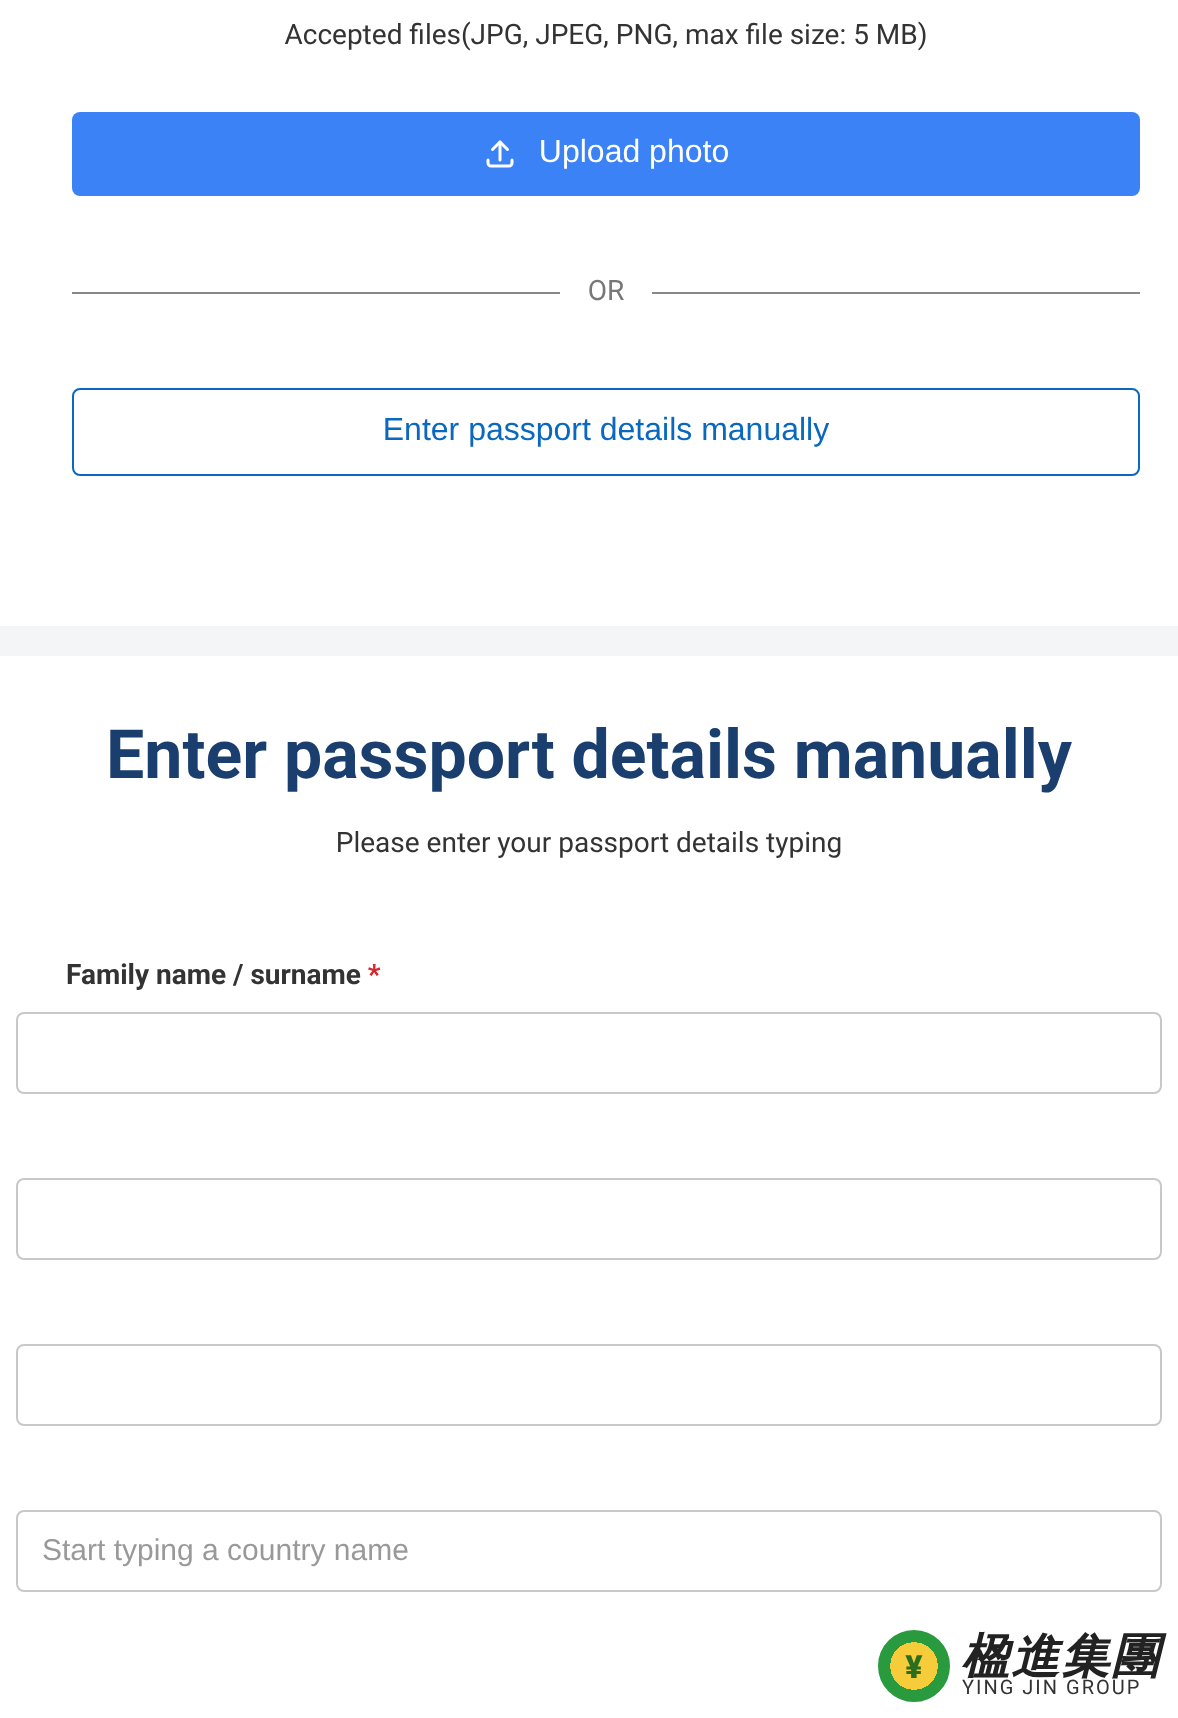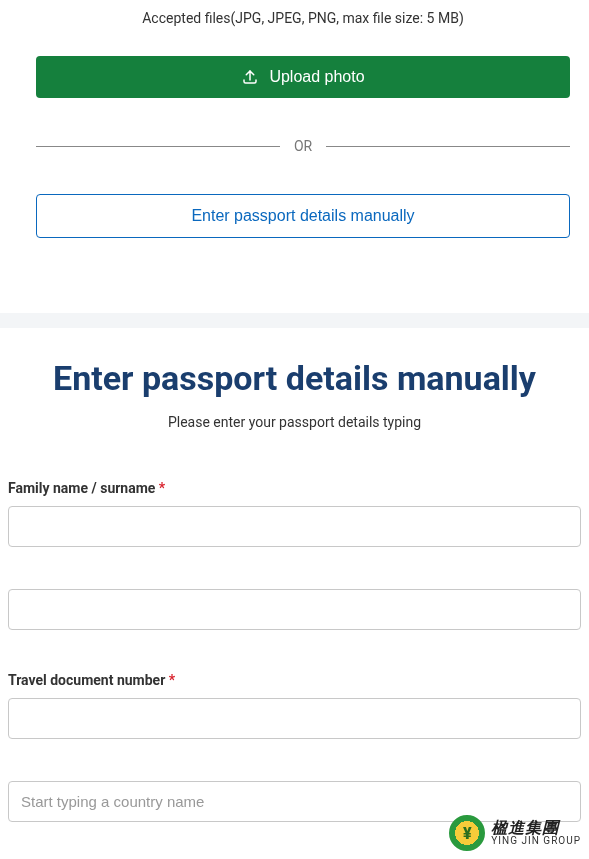--- a/index.html
+++ b/index.html
@@ -21,21 +21,21 @@
       font-size: 14px;
       color: #333;
       margin-top: 10px;
       margin-bottom: 30px;
     }
     .upload-button {
       display: flex;
       align-items: center;
       justify-content: center;
       width: 100%;
-      background: #15803d;
+      background: #3b82f6;
       color: #fff;
       border: none;
       border-radius: 4px;
       padding: 12px;
       font-size: 16px;
       font-weight: 500;
       cursor: pointer;
       gap: 10px;
     }
     .upload-icon svg {
@@ -94,20 +94,21 @@
     }
     .form-group {
       margin-bottom: 42px;
     }
     .form-label {
       display: block;
       font-size: 14px;
       font-weight: 700;
       color: #333;
       margin-bottom: 10px;
+      margin-left: 25px;
     }
     .required {
       color: #d9232e;
     }
     .text-input {
       width: 100%;
       padding: 11px 12px;
       font-size: 15px;
       border: 1px solid #c8c8c8;
       border-radius: 4px;
@@ -140,21 +141,21 @@
       font-size: 16px;
       font-weight: 900;
       color: #2a6e1f;
     }
     .wm-text {
       display: flex;
       flex-direction: column;
       line-height: 1;
     }
     .wm-ch {
-      font-size: 16px;
+      font-size: 24px;
       font-weight: 700;
       font-style: italic;
       color: #222;
       letter-spacing: 1px;
     }
     .wm-en {
       font-size: 10px;
       color: #333;
       letter-spacing: 1px;
     }
@@ -198,23 +199,20 @@
       <span>Family name / surname </span><span class="required">*</span>
     </label>
     <input type="text" class="text-input" value="" style="">
   </div>
 
   <div class="form-group">
     <input type="text" class="text-input" value="" style="">
   </div>
 
   <div class="form-group">
-    <label class="form-label">
-      <span>Travel document number </span><span class="required">*</span>
-    </label>
     <input type="text" class="text-input" value="" style="">
   </div>
 
   <div class="form-group">
     <input type="text" class="text-input" placeholder="Start typing a country name" style="">
   </div>
 </div>
 
 <div class="watermark">
   <div class="badge">

